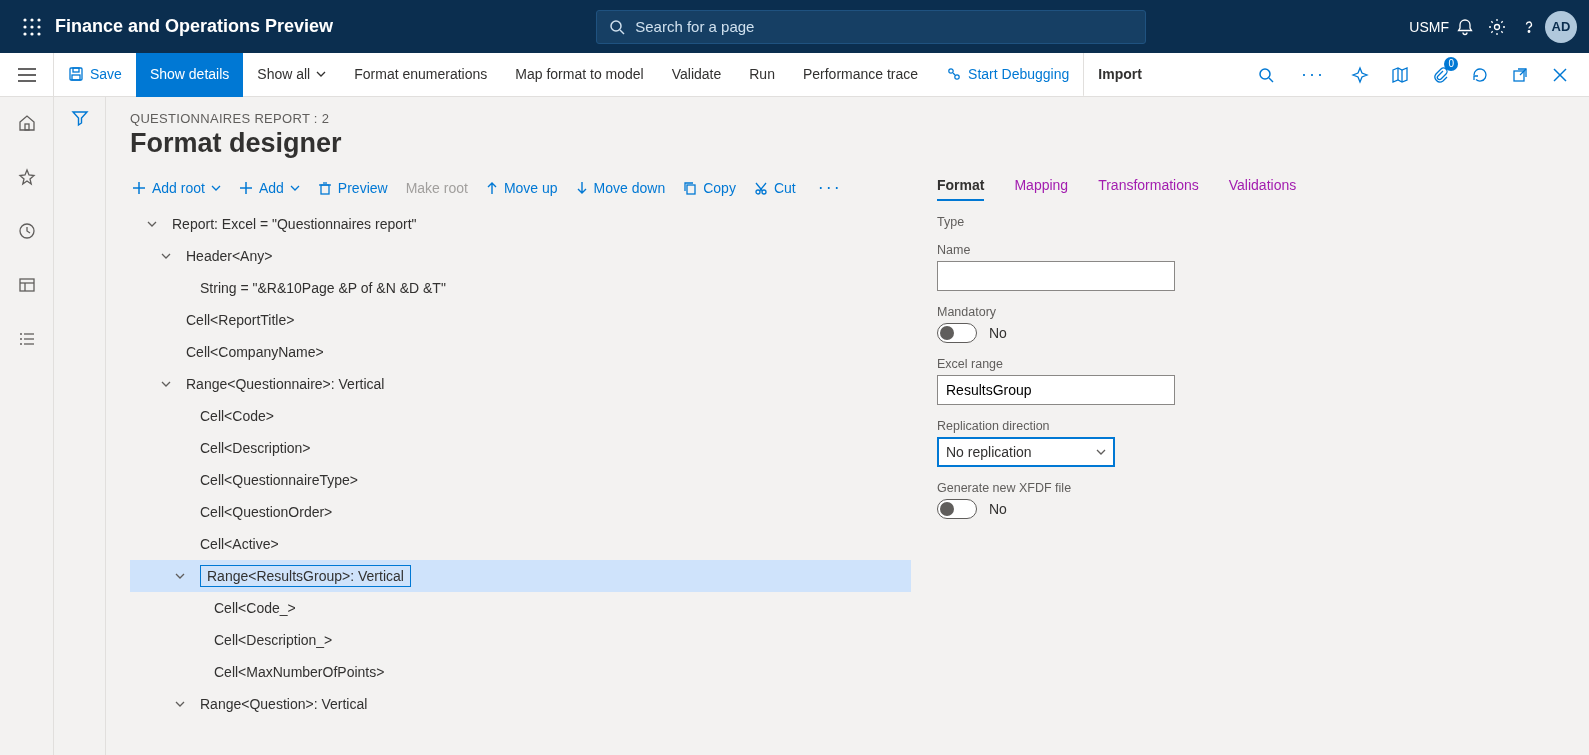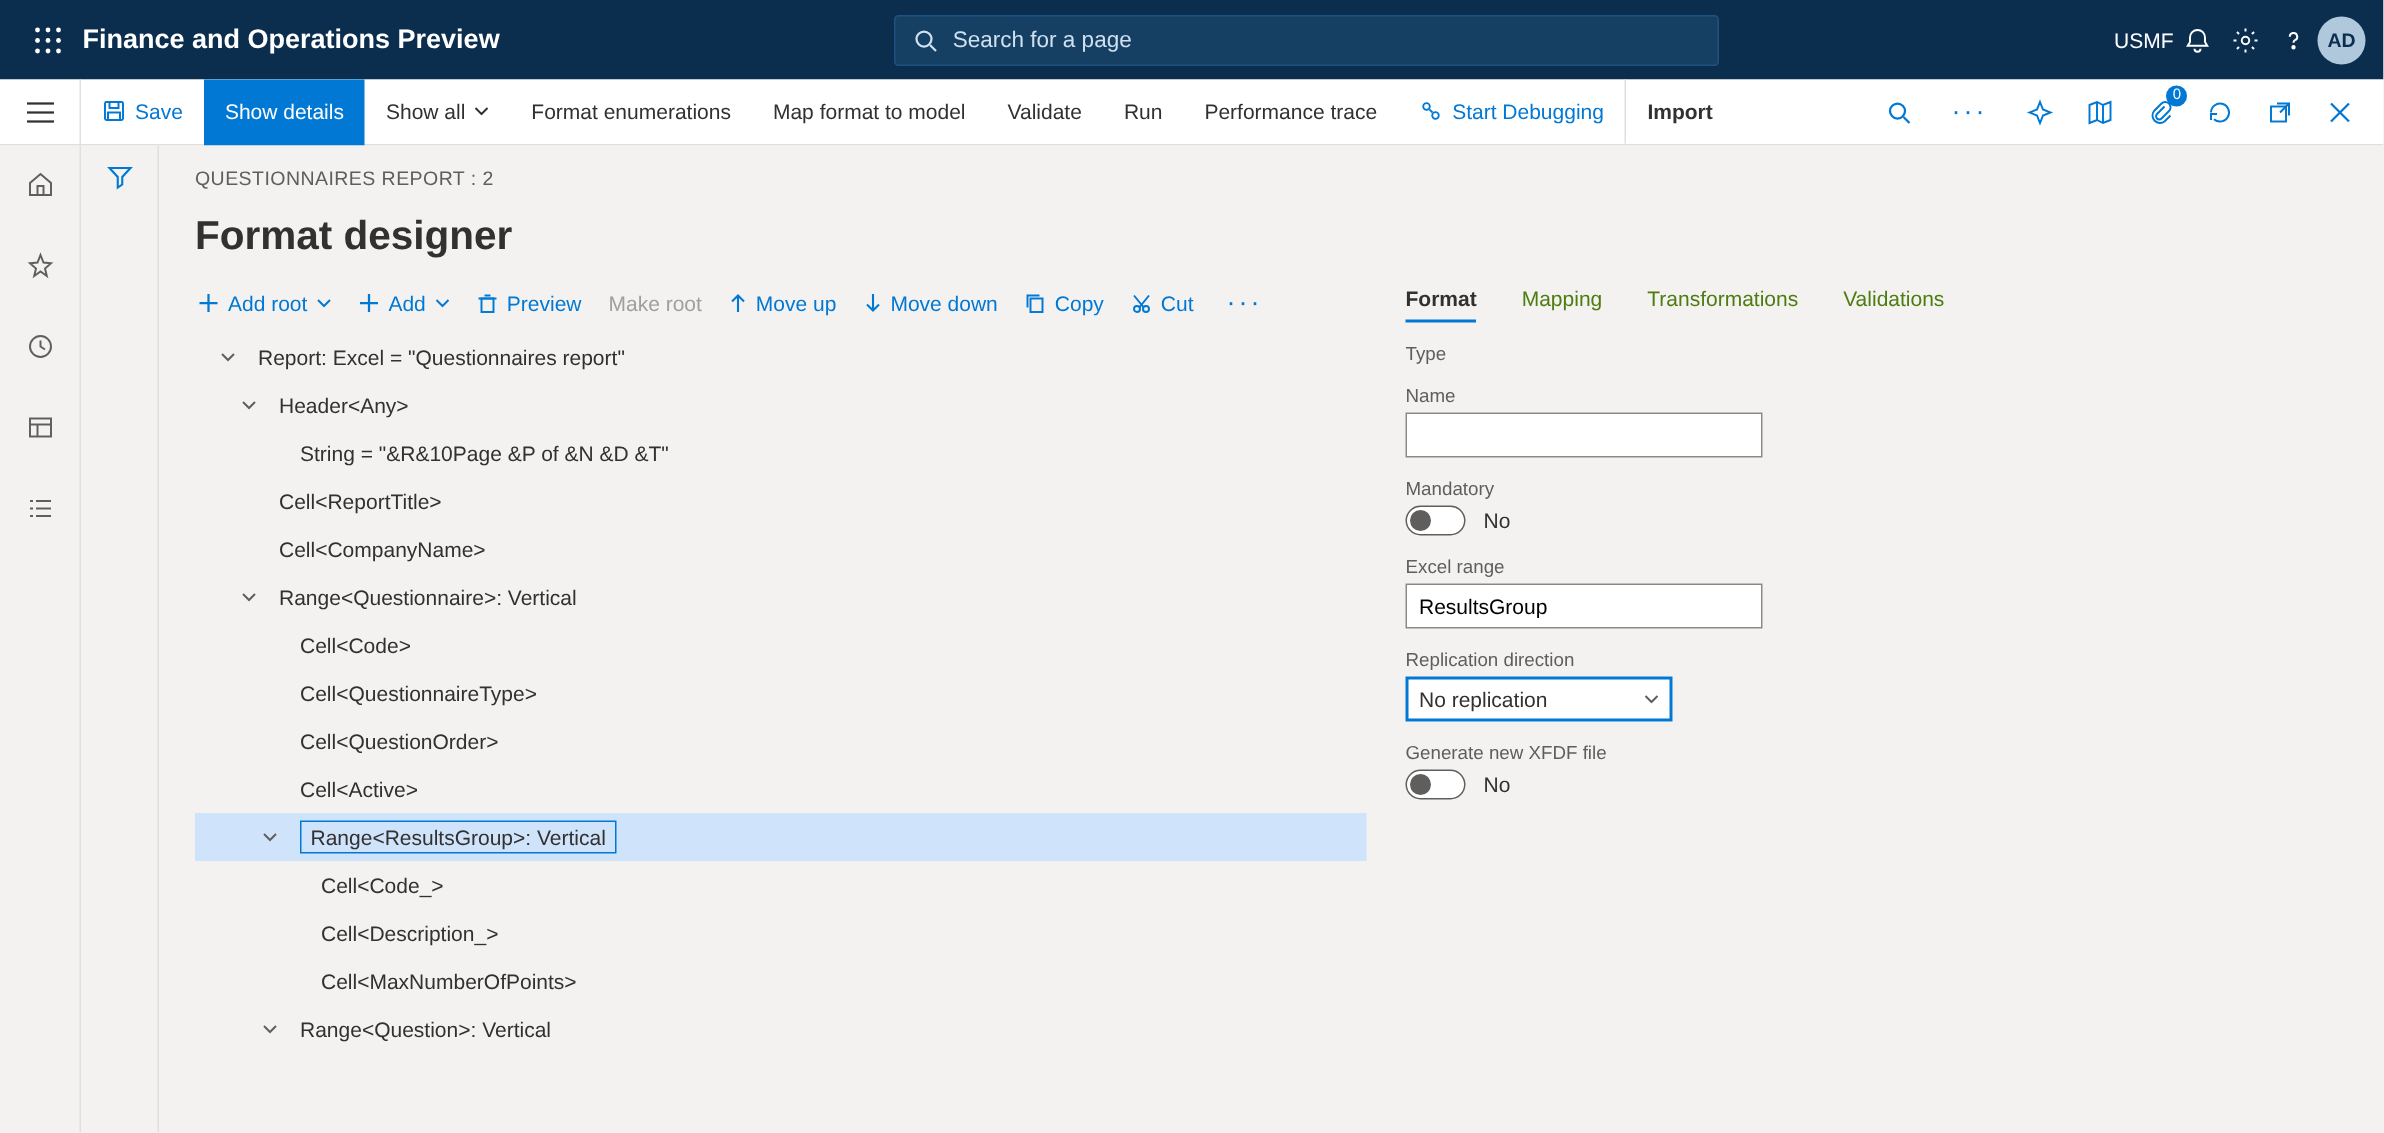--- a/index.html
+++ b/index.html
@@ -33,21 +33,21 @@
 
   
   .body { display: flex; height: calc(100% - 97px); }
   .leftrail { width: 54px; background: #f3f2f1; border-right: 1px solid #e1dfdd; display: flex; flex-direction: column; align-items: center; padding-top: 10px; gap: 22px; }
   .leftrail .ricon { width: 32px; height: 32px; display: flex; align-items:center; justify-content:center; cursor:pointer; color:#605e5c; }
 
   .main { flex: 1; display: flex; background:#f3f2f1; }
   .filtercol { width: 52px; border-right: 1px solid #e1dfdd; display:flex; justify-content:center; padding-top:12px; }
   .content { flex: 1; padding: 14px 22px 0 24px; overflow: hidden; display:flex; flex-direction:column; }
   .crumb { font-size: 13px; color: #605e5c; letter-spacing: 0.3px; }
-  .pagetitle { font-size: 27px; font-weight: 600; margin-top: 16px; margin-bottom: 14px; }
+  .pagetitle { font-size: 27px; font-weight: 600; margin-top: 2px; margin-bottom: 14px; }
 
   .two-pane { display:flex; flex:1; overflow:hidden; gap: 22px; }
   .leftpane { flex:1; display:flex; flex-direction:column; overflow:hidden; }
   .rightpane { width: 630px; padding-top: 4px; }
 
   
   .treebar { display:flex; align-items:center; gap: 18px; padding: 4px 0 10px 2px; flex-wrap: wrap; }
   .tbtn { color:#0078d4; display:flex; align-items:center; gap:6px; cursor:pointer; font-size:14px; }
   .tbtn.disabled { color:#a19f9d; cursor:default; }
   .tbtn svg { flex-shrink:0; }
@@ -60,21 +60,21 @@
   .node { display:flex; align-items:center; height:32px; font-size:14px; color:#323130; padding-right:8px; cursor:default; }
   .node .caret { width:20px; display:flex; justify-content:center; color:#605e5c; cursor:pointer; flex-shrink: 0; }
   .node .caret.blank { visibility:hidden; }
   .node .lbl { white-space:nowrap; }
   .node.selected { background:#cfe3fb; }
   .node.selected .lbl { border:1px solid #0078d4; padding: 2px 6px; background:#cfe3fb; }
   .indent { display:inline-block; }
 
   
   .rtabs { display:flex; gap: 30px; border-bottom: none; margin-bottom: 14px; }
-  .rtab { font-size:14px; color:#4d7c0f; padding-bottom:6px; cursor:pointer; }
+  .rtab { font-size:14px; color:#a21caf; padding-bottom:6px; cursor:pointer; }
   .rtab.active { color:#323130; font-weight:600; border-bottom:2px solid #0078d4; }
 
   .fld { margin-bottom: 14px; }
   .fld .flabel { font-size:12.5px; color:#605e5c; margin-bottom:4px; display:block; }
   .txtinput { width: 238px; height: 30px; border:1px solid #8a8886; background:#fff; padding:0 8px; font-size:14px; outline:none; }
   .txtinput.readonly { border:none; background:#faf9f8; width:180px; }
   .selectish { width:178px; height:30px; border:1px solid #0078d4; box-shadow:0 0 0 1px #0078d4 inset; background:#fff; display:flex; align-items:center; justify-content:space-between; padding:0 8px; cursor:pointer; font-size:14px; }
   .toggle-row { display:flex; align-items:center; gap:12px; }
   .toggle { width:40px; height:20px; border:1px solid #605e5c; border-radius:10px; position:relative; cursor:pointer; background:#fff; }
   .toggle::after { content:""; position:absolute; left:2px; top:2px; width:14px; height:14px; background:#605e5c; border-radius:50%; }
@@ -412,20 +412,28 @@
                 </span>
                 <span style="width: 10px; display: inline-block;"></span>
                 <span class="lbl">Cell&lt;Code&gt;</span>
               </div>
               <div class="node">
                 <span class="indent" style="width: 40px;"></span>
                 <span class="caret blank">
                   <svg width="10" height="10"></svg>
                 </span>
                 <span style="width: 10px; display: inline-block;"></span>
+                <span class="lbl">Cell&lt;Description&gt;</span>
+              </div>
+              <div class="node">
+                <span class="indent" style="width: 40px;"></span>
+                <span class="caret blank">
+                  <svg width="10" height="10"></svg>
+                </span>
+                <span style="width: 10px; display: inline-block;"></span>
                 <span class="lbl">Cell&lt;QuestionnaireType&gt;</span>
               </div>
               <div class="node">
                 <span class="indent" style="width: 40px;"></span>
                 <span class="caret blank">
                   <svg width="10" height="10"></svg>
                 </span>
                 <span style="width: 10px; display: inline-block;"></span>
                 <span class="lbl">Cell&lt;QuestionOrder&gt;</span>
               </div>

